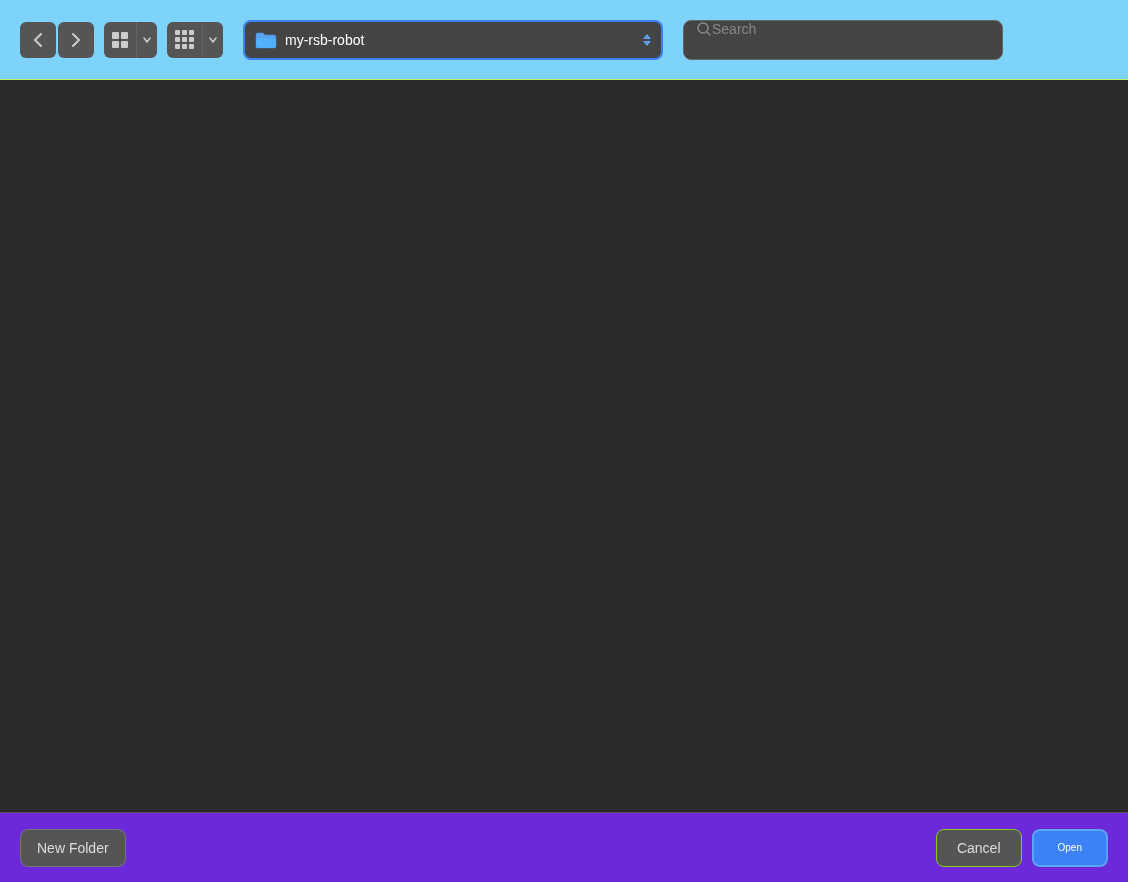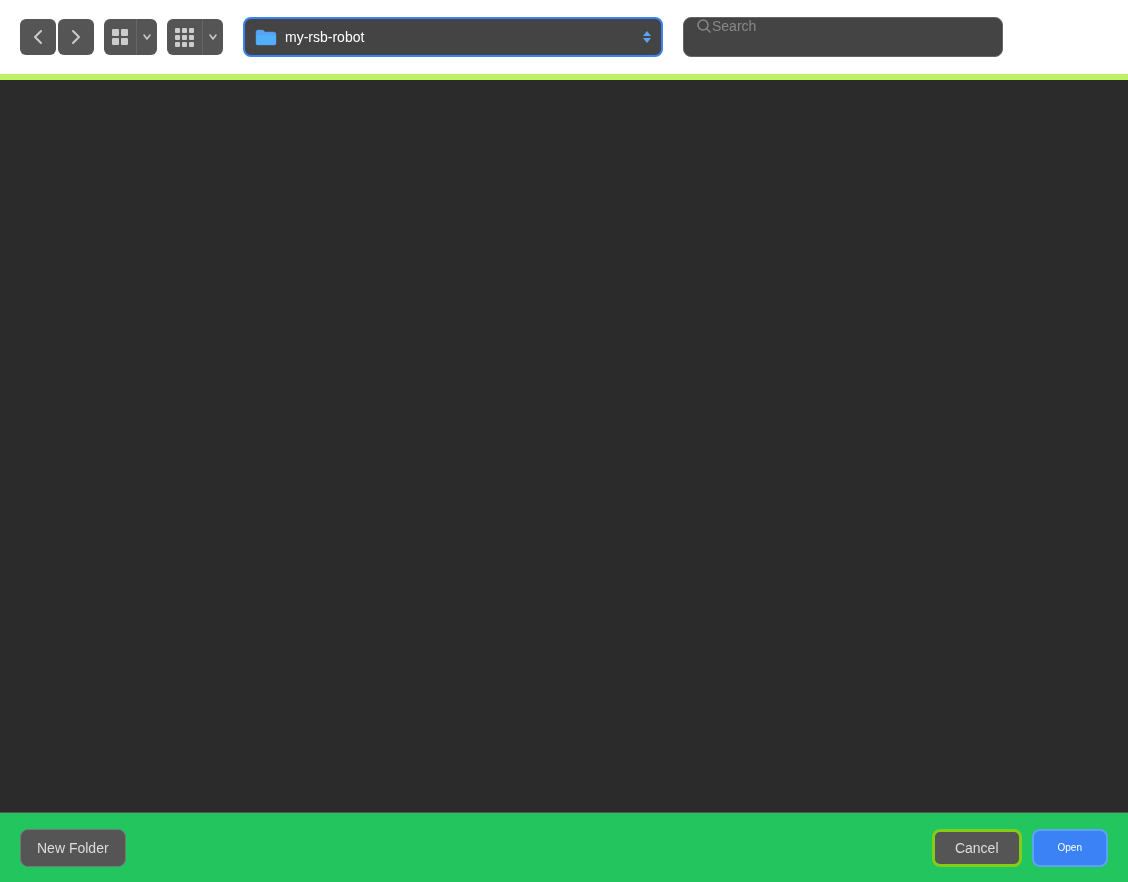--- a/index.html
+++ b/index.html
@@ -13,22 +13,22 @@
       height: 882px;
       background: #2b2b2b;
       font-family: -apple-system, BlinkMacSystemFont, "SF Pro Text", "Helvetica Neue", sans-serif;
       overflow: hidden;
       display: flex;
       flex-direction: column;
     }
 
     
     .toolbar {
-      background: #ffffff;
-      border-bottom: 6px solid #bef264;
+      background: #7dd3fc;
+      border-bottom: 1px solid #bef264;
       height: 80px;
       display: flex;
       align-items: center;
       padding: 0 20px;
       gap: 10px;
     }
 
     .nav-btn {
       background: #555;
       border: none;
@@ -193,21 +193,21 @@
     }
 
     
     .main-content {
       flex: 1;
       background: #2b2b2b;
     }
 
     
     .bottom-bar {
-      background: #22c55e;
+      background: #6d28d9;
       border-top: 1px solid #555;
       height: 70px;
       display: flex;
       align-items: center;
       justify-content: space-between;
       padding: 0 20px;
       margin-top: 46px;
     }
 
     .new-folder-btn {
@@ -223,21 +223,21 @@
     }
 
     .bottom-right-btns {
       display: flex;
       gap: 10px;
       align-items: center;
     }
 
     .cancel-btn {
       background: #555;
-      border: 3px solid #84cc16;
+      border: 1px solid #84cc16;
       border-radius: 8px;
       height: 38px;
       padding: 0 20px;
       color: #ddd;
       font-size: 14px;
       cursor: pointer;
       font-family: inherit;
     }
 
     .open-btn {

